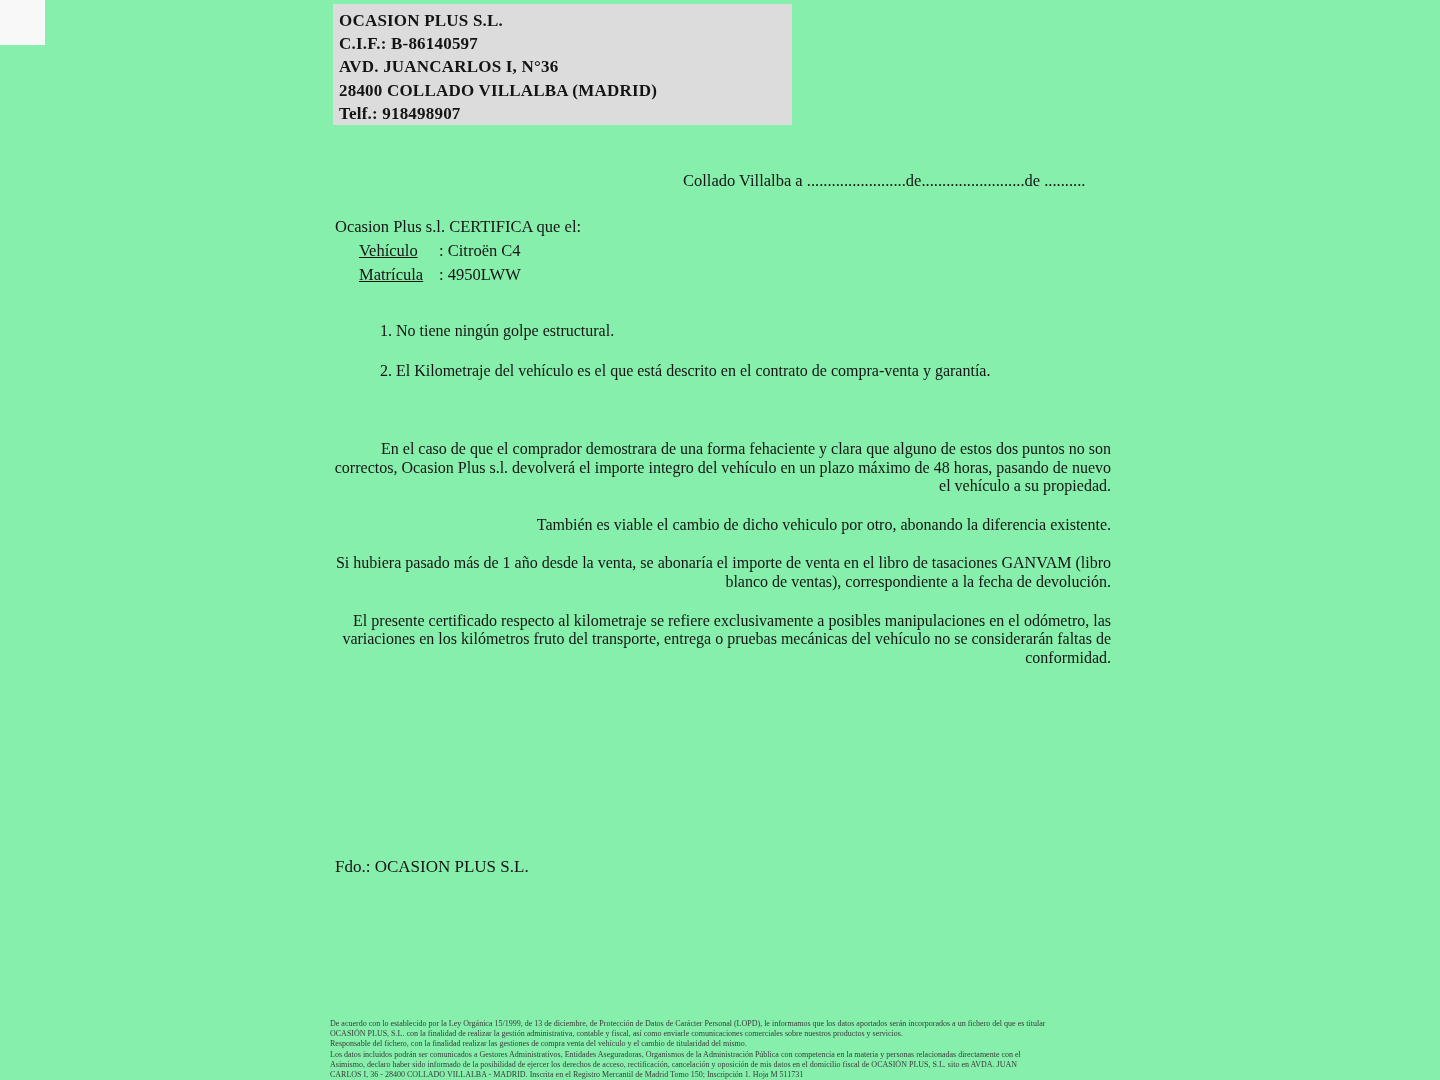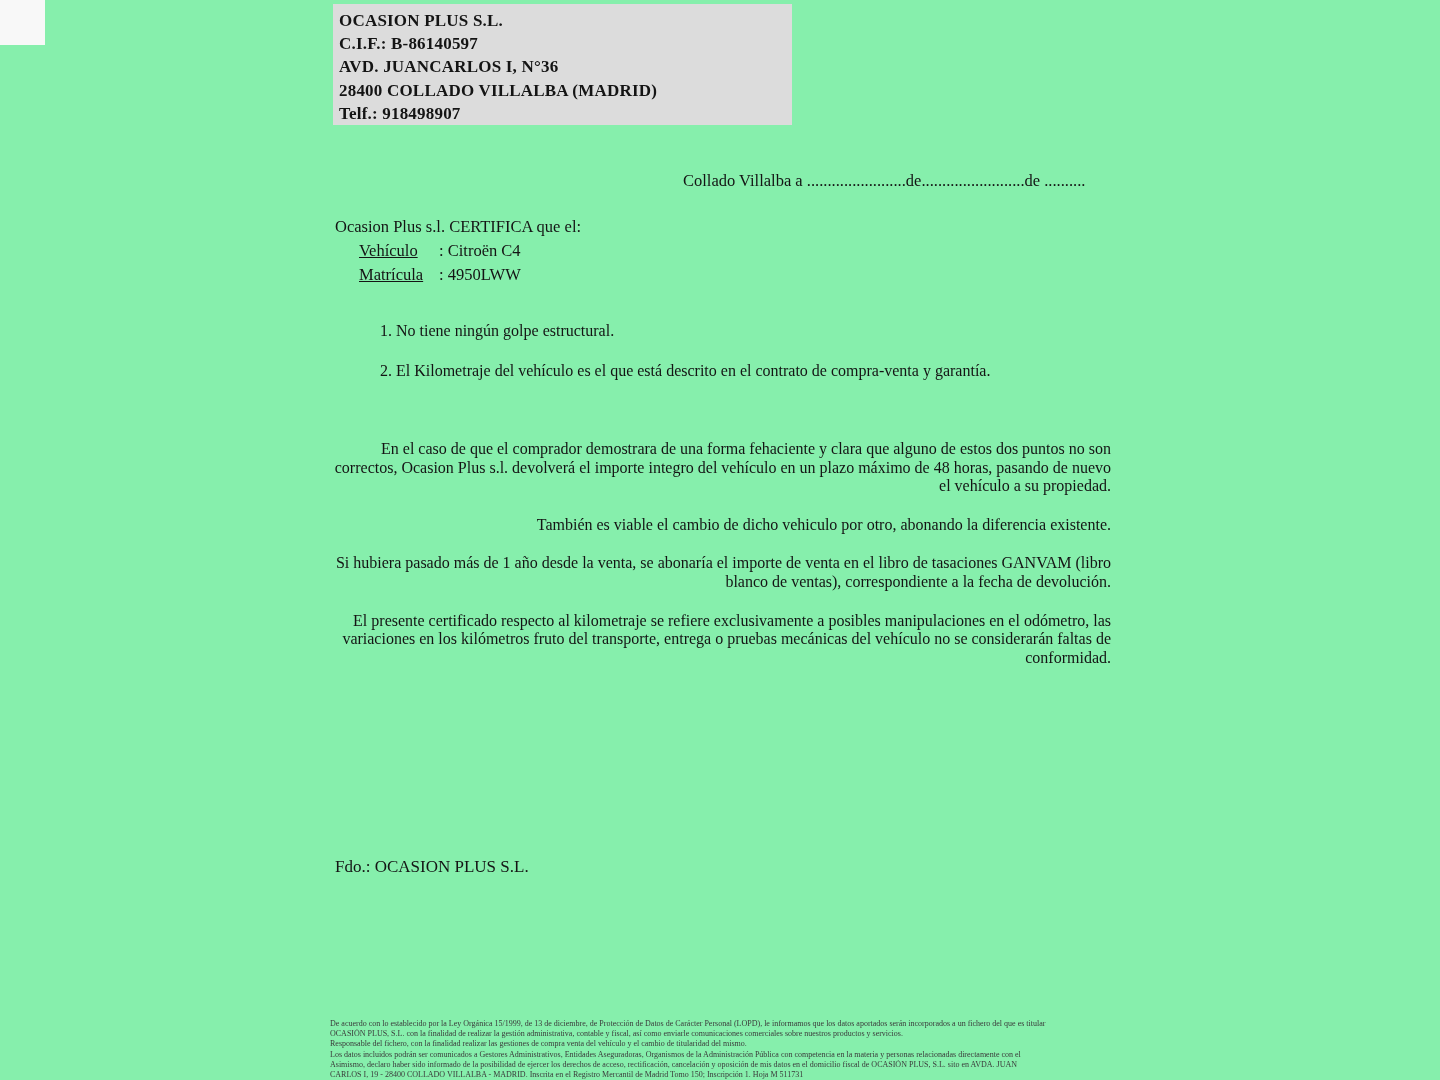--- a/index.html
+++ b/index.html
@@ -126,16 +126,16 @@
   </div>
 
   <div class="signature">Fdo.: OCASION PLUS S.L.</div>
 
   <div class="legal">
     <div>De acuerdo con lo establecido por la Ley Orgánica 15/1999, de 13 de diciembre, de Protección de Datos de Carácter Personal (LOPD), le informamos que los datos aportados serán incorporados a un fichero del que es titular</div>
     <div>OCASIÓN PLUS, S.L. con la finalidad de realizar la gestión administrativa, contable y fiscal, así como enviarle comunicaciones comerciales sobre nuestros productos y servicios.</div>
     <div>Responsable del fichero, con la finalidad realizar las gestiones de compra venta del vehículo y el cambio de titularidad del mismo.</div>
     <div>Los datos incluidos podrán ser comunicados a Gestores Administrativos, Entidades Aseguradoras, Organismos de la Administración Pública con competencia en la materia y personas relacionadas directamente con el</div>
     <div>Asimismo, declaro haber sido informado de la posibilidad de ejercer los derechos de acceso, rectificación, cancelación y oposición de mis datos en el domicilio fiscal de OCASIÓN PLUS, S.L. sito en AVDA. JUAN</div>
-    <div>CARLOS I, 19 - 28400 COLLADO VILLALBA - MADRID. Inscrita en el Registro Mercantil de Madrid Tomo 150; Inscripción 1. Hoja M 511731</div>
+    <div>CARLOS I, 36 - 28400 COLLADO VILLALBA - MADRID. Inscrita en el Registro Mercantil de Madrid Tomo 150; Inscripción 1. Hoja M 511731</div>
   </div>
 
 </div>
 
 </body></html>

